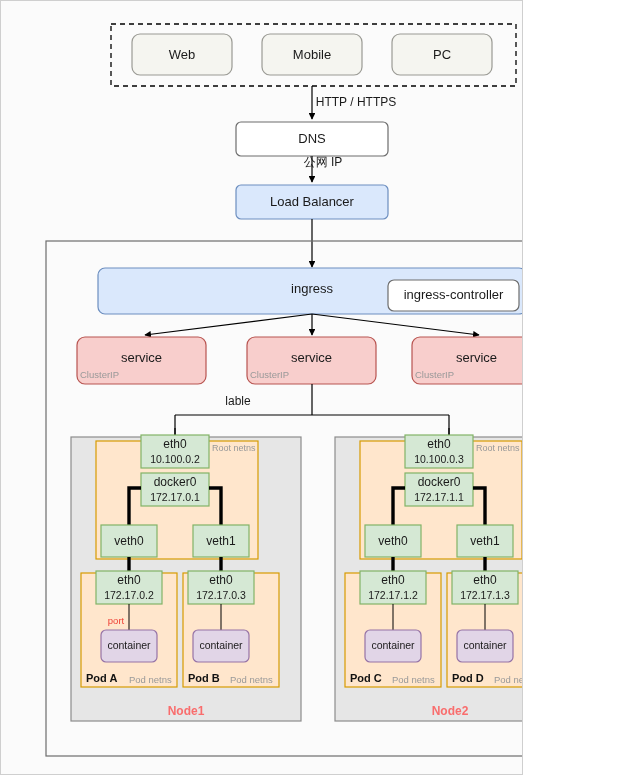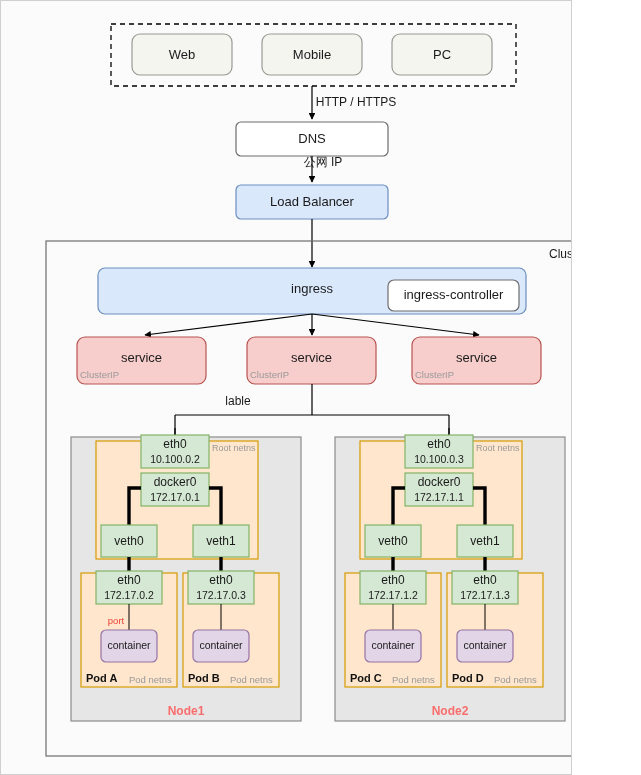--- a/index.html
+++ b/index.html
@@ -5,21 +5,21 @@
   html, body {
     margin: 0;
     padding: 0;
     background: #ffffff;
   }
   body {
     font-family: "Liberation Sans", sans-serif;
   }
   #page {
     position: relative;
-    width: 572px;
+    width: 523px;
     height: 775px;
     background: #fbfbfb;
     box-sizing: border-box;
     border: 1px solid #cfcfcf;
     overflow: hidden;
   }
   svg.diagram {
     position: absolute;
     left: 0;
     top: 0;

